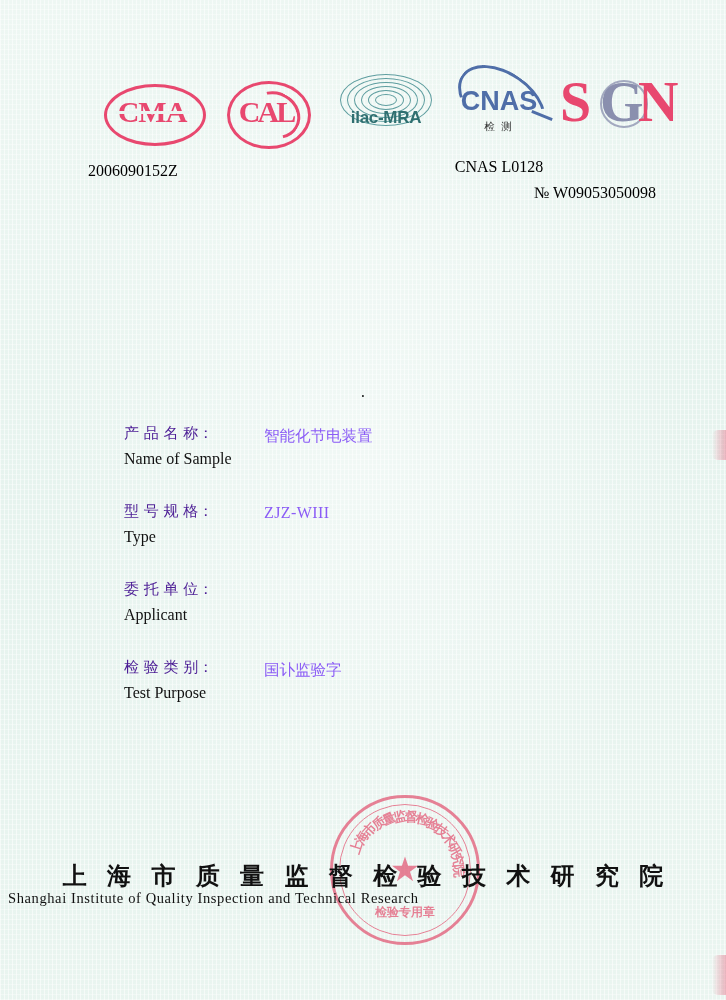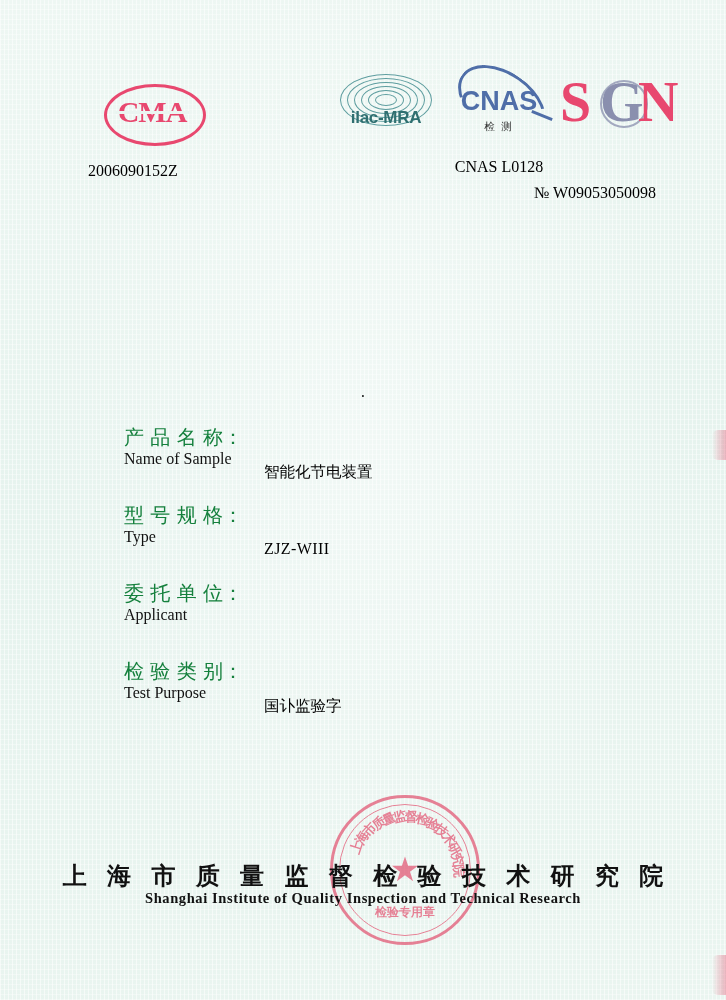--- a/index.html
+++ b/index.html
@@ -269,40 +269,39 @@
   }
   .field {
     position: relative;
     margin-bottom: 26px;
     height: 52px;
   }
   .f-label-cn {
     position: absolute;
     left: 0; top: 0;
     font-family: "DejaVu Serif", serif;
-    font-size: 20px;
-    color: #15803d;
+    font-size: 15px;
+    color: #4c1d95;
     white-space: nowrap;
   }
   .f-label-en {
     position: absolute;
     left: 0; top: 26px;
     font-family: "Liberation Serif", serif;
     font-size: 16px;
     color: #111;
     white-space: nowrap;
   }
   .f-value {
     position: absolute;
     left: 140px; top: 2px;
     font-family: "DejaVu Serif", serif;
     font-size: 15.5px;
-    color: #000000;
+    color: #8b5cf6;
     white-space: nowrap;
-    margin-top: 36px;
   }
   .f-value.bold-en {
     font-family: "Liberation Serif", serif;
     font-weight: normal;
     font-size: 16px;
     letter-spacing: 0.4px;
   }
 
   
   .footer-cn {
@@ -313,24 +312,23 @@
     font-family: "DejaVu Serif", serif;
     font-weight: bold;
     font-size: 24px;
     letter-spacing: 6px;
     color: #111;
     text-indent: 6px;
   }
   .footer-en {
     position: absolute;
     top: 890px;
-    left: 0; right: 0;
-    text-align: center;
-    font-family: "Liberation Serif", serif;
-    font-weight: bold;
+    left: 8px; right: 0;
+    font-family: "Liberation Serif", serif;
+    font-weight: normal;
     font-size: 14.5px;
     letter-spacing: 0.6px;
     color: #111;
   }
 
   
   .stamp {
     position: absolute;
     left: 330px;
     top: 795px;
@@ -401,20 +399,27 @@
   <div class="logo-row">
 
     <div class="logo logo-cma">
       <div class="mark">
         <div class="cma-oval"></div>
         <div class="cma-text">CMA</div>
         <div class="cma-bar"></div>
       </div>
     </div>
 
+    <div class="logo logo-cal">
+      <div class="mark">
+        <div class="cal-oval"></div>
+        <div class="cal-text">CAL</div>
+        <div class="cal-swoosh"></div>
+      </div>
+    </div>
 
     <div class="logo logo-ilac">
       <div class="ilac-rings">
         <i style="width:90px;height:50px;"></i>
         <i style="width:76px;height:42px;"></i>
         <i style="width:62px;height:34px;"></i>
         <i style="width:48px;height:26px;"></i>
         <i style="width:34px;height:18px;"></i>
         <i style="width:20px;height:10px;"></i>
       </div>

